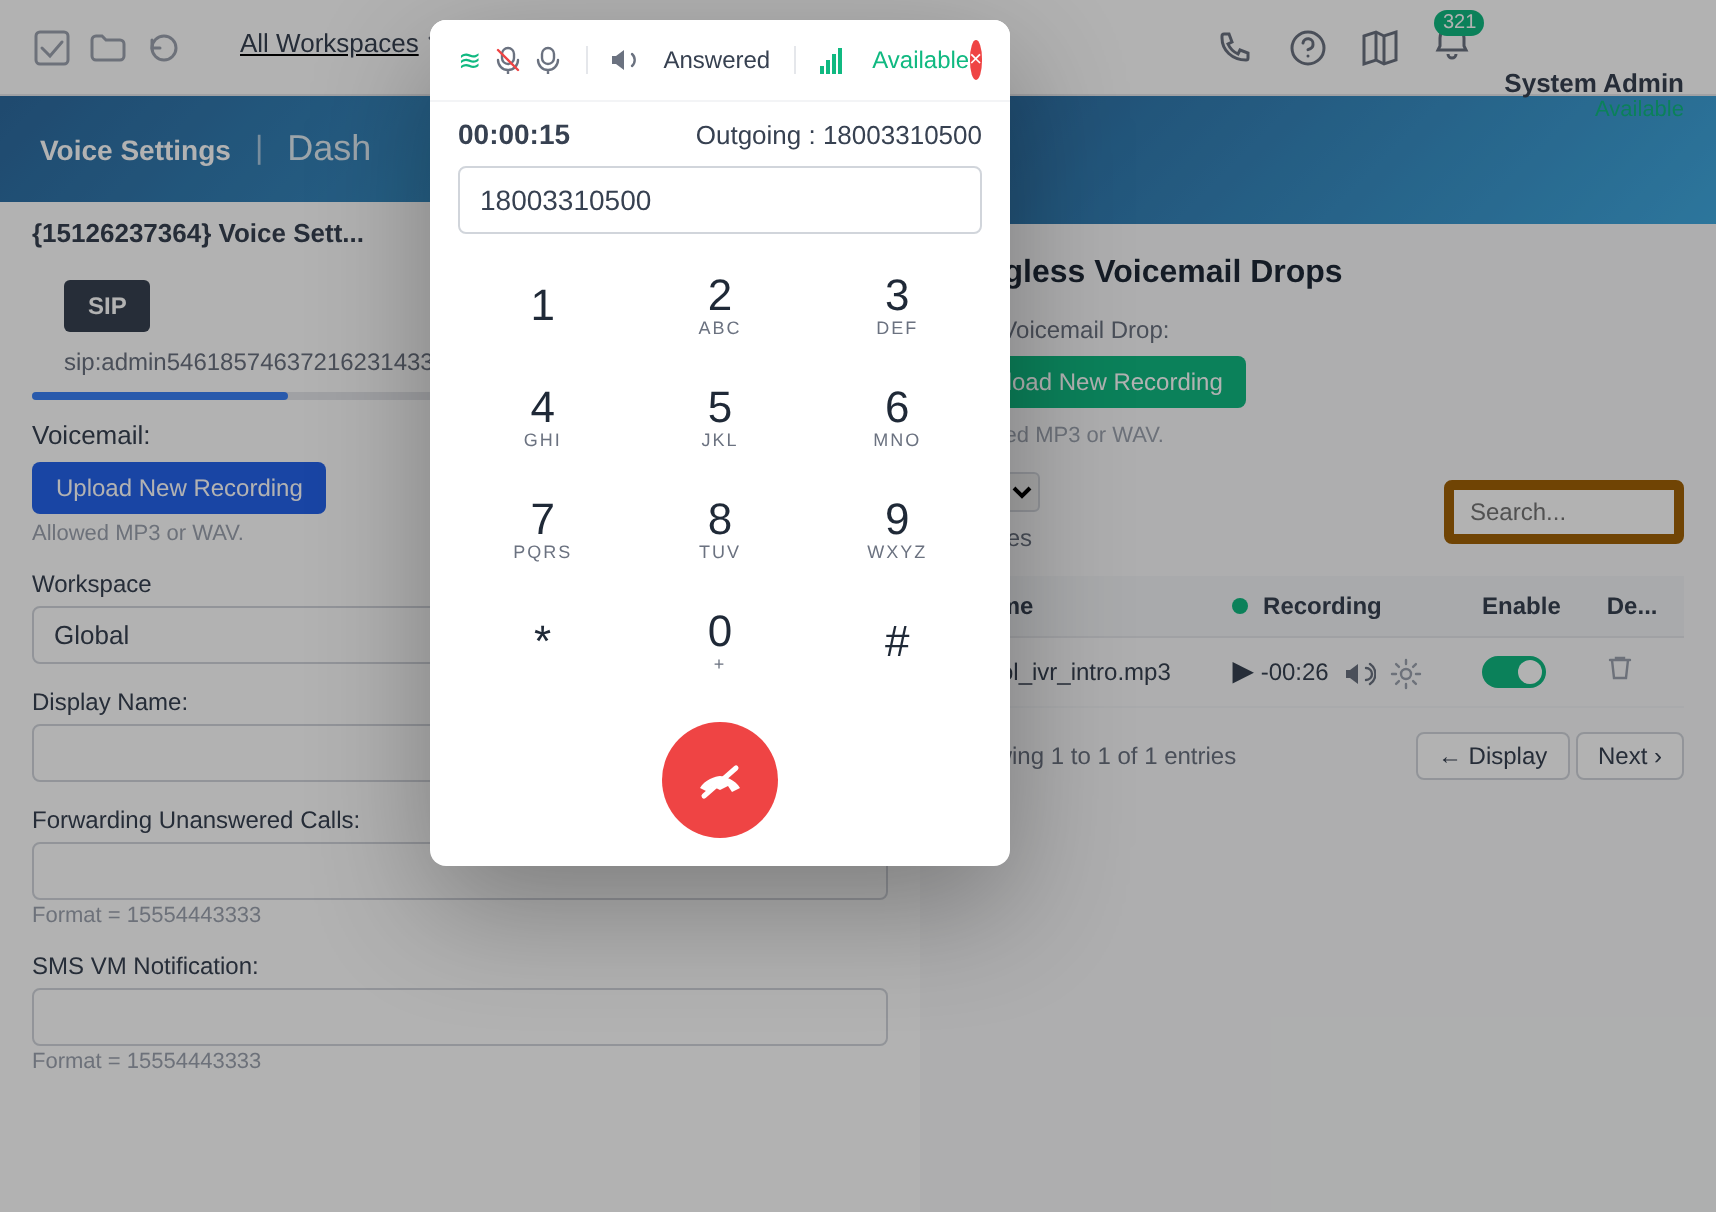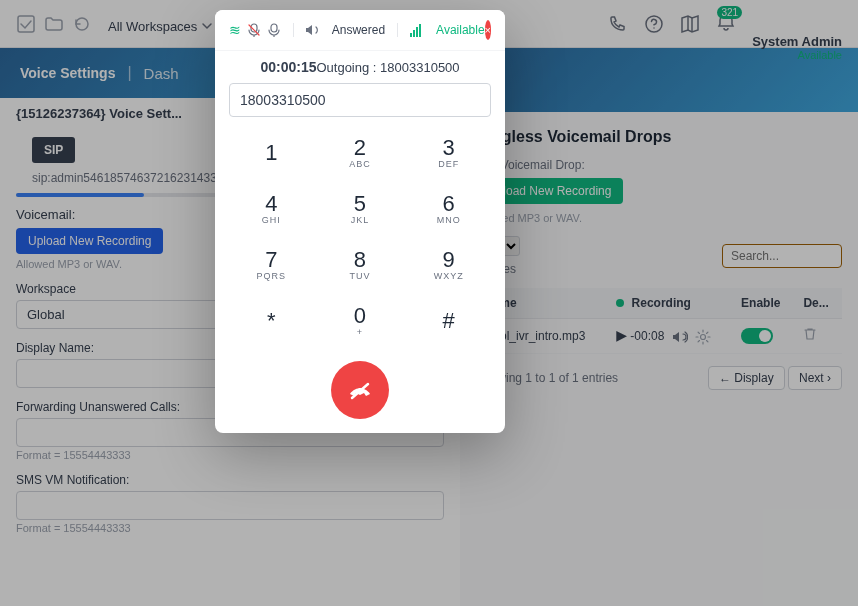--- a/index.html
+++ b/index.html
@@ -18,22 +18,23 @@
       height: 48px;
       display: flex;
       align-items: center;
       padding: 0 16px;
       border-bottom: 1px solid #e5e7eb;
       position: relative;
       z-index: 1;
     }
     .top-nav-left {
       display: flex;
-      align-items: flex-end;
-      gap: 16px;
+      align-items: flex-start;
+      gap: 28px;
+      text-decoration: underline;
     }
     .top-nav-icons {
       display: flex;
       gap: 8px;
       align-items: center;
     }
     .workspace-selector {
       display: flex;
       align-items: center;
       gap: 4px;
@@ -94,21 +95,21 @@
       color: white;
       font-size: 14px;
       font-weight: 700;
     }
     .breadcrumb-sep {
       color: rgba(255,255,255,0.6);
       font-size: 16px;
     }
     .breadcrumb-link {
       color: rgba(255,255,255,0.85);
-      font-size: 15px;
+      font-size: 18px;
     }
 
     .sip-label {
       background: #374151;
       color: white;
       padding: 6px 12px;
       font-size: 12px;
       font-weight: 600;
       margin: 12px 16px 4px;
       border-radius: 3px;
@@ -229,21 +230,21 @@
     .entries-select {
       display: flex;
       align-items: center;
       gap: 6px;
       font-size: 12px;
       color: #6b7280;
       flex-direction: column;
     }
 
     .search-input {
-      border: 1px solid #a16207;
+      border: 5px solid #a16207;
       border-radius: 4px;
       padding: 4px 8px;
       font-size: 12px;
       width: 120px;
     }
 
     .data-table {
       width: 100%;
       border-collapse: collapse;
       font-size: 12px;
@@ -381,21 +382,21 @@
       align-items: center;
       justify-content: center;
       color: white;
       font-size: 11px;
       cursor: pointer;
       border: none;
     }
 
     .call-info {
       display: flex;
-      justify-content: center;
+      justify-content: space-between;
       align-items: center;
       padding: 8px 14px;
     }
 
     .call-timer {
       font-size: 14px;
       font-weight: 600;
       color: #374151;
     }
 
@@ -628,21 +629,21 @@
             </th>
           </tr>
         </thead>
         <tbody>
           <tr>
             <td>
               <span>msol_ivr_intro.mp3</span>
             </td>
             <td>
               <button class="play-btn">▶</button>
-              <span>-00:08</span>
+              <span>-00:26</span>
               <svg width="16" height="16" viewBox="0 0 16 16" fill="none" style="vertical-align:middle; margin-left:4px;">
                 <path d="M3 6H1v4h2l4 3V3L3 6z" fill="#6b7280"></path>
                 <path d="M11 5a3 3 0 010 6M13 3a6 6 0 010 10" stroke="#6b7280" stroke-width="1.2" stroke-linecap="round"></path>
               </svg>
               <svg width="16" height="16" viewBox="0 0 16 16" fill="none" style="vertical-align:middle; margin-left:4px;">
                 <circle cx="8" cy="8" r="2.5" stroke="#9ca3af" stroke-width="1.2"></circle>
                 <path d="M8 1v2M8 13v2M1 8h2M13 8h2M3.05 3.05l1.41 1.41M11.54 11.54l1.41 1.41M3.05 12.95l1.41-1.41M11.54 4.46l1.41-1.41" stroke="#9ca3af" stroke-width="1.2" stroke-linecap="round"></path>
               </svg>
             </td>
             <td>

